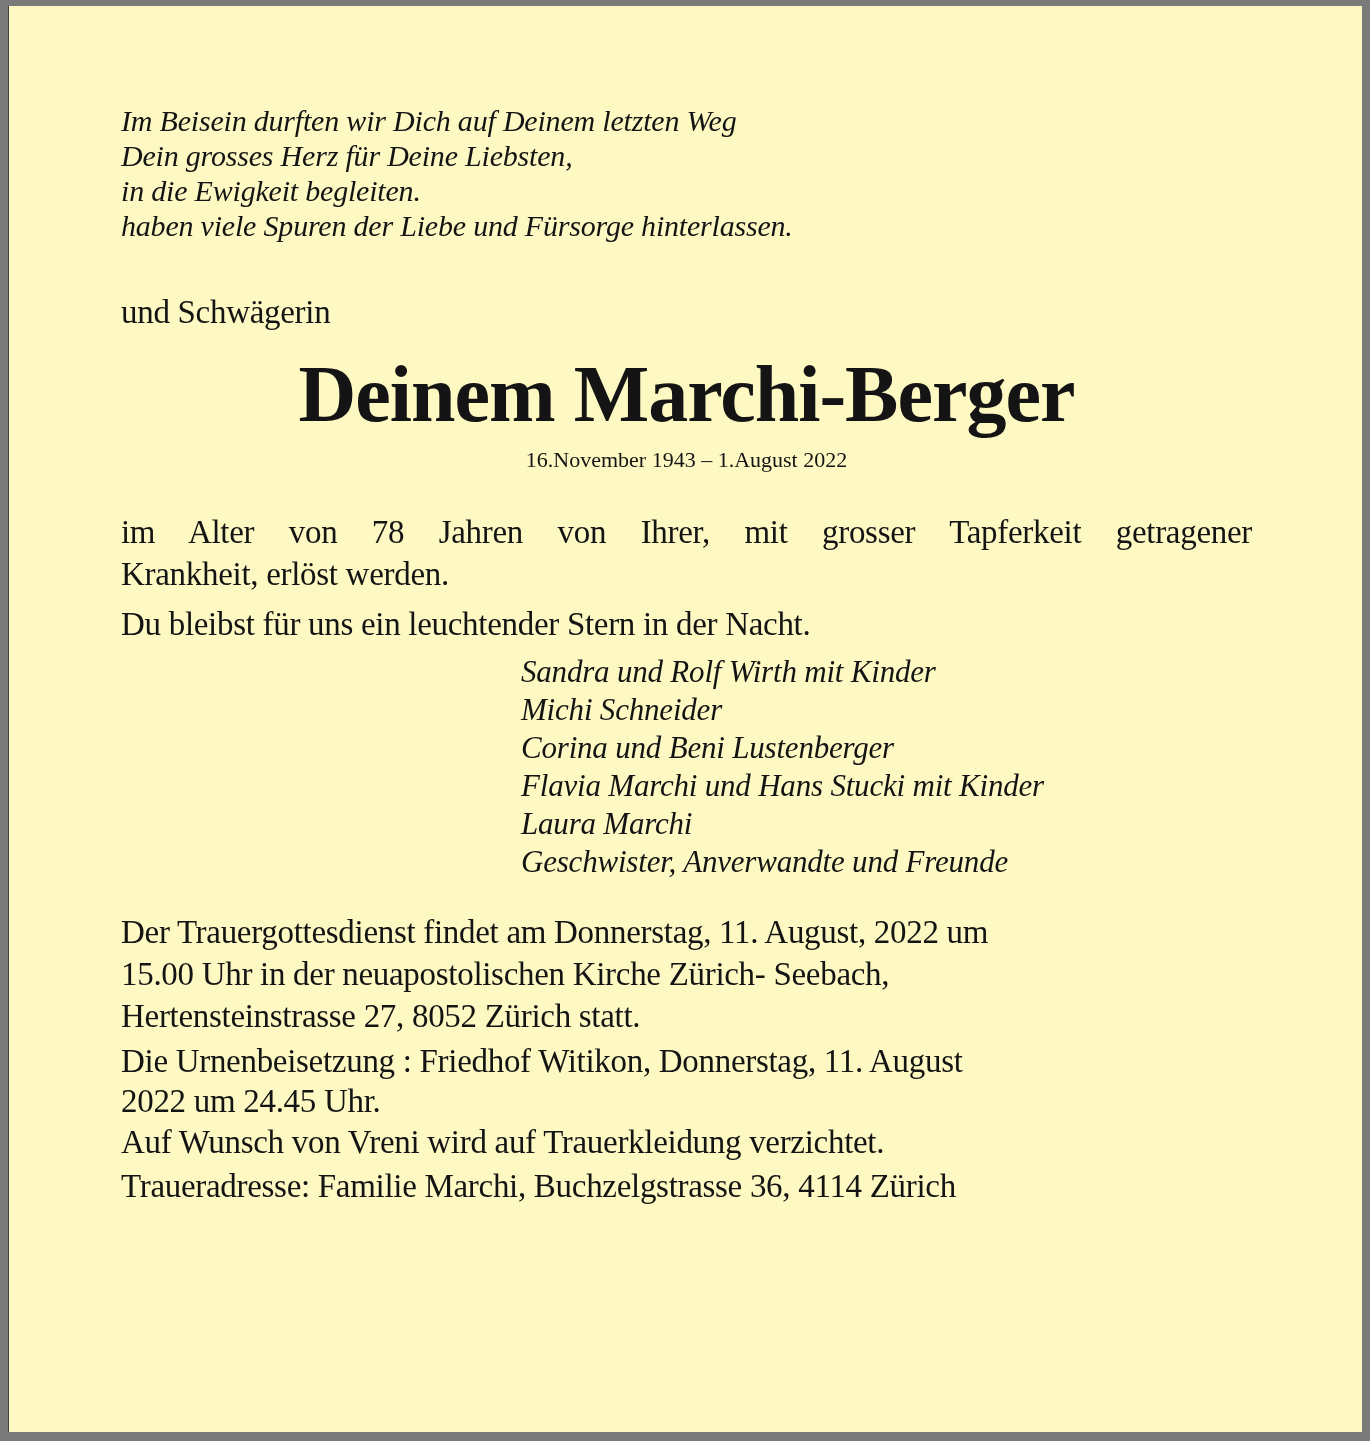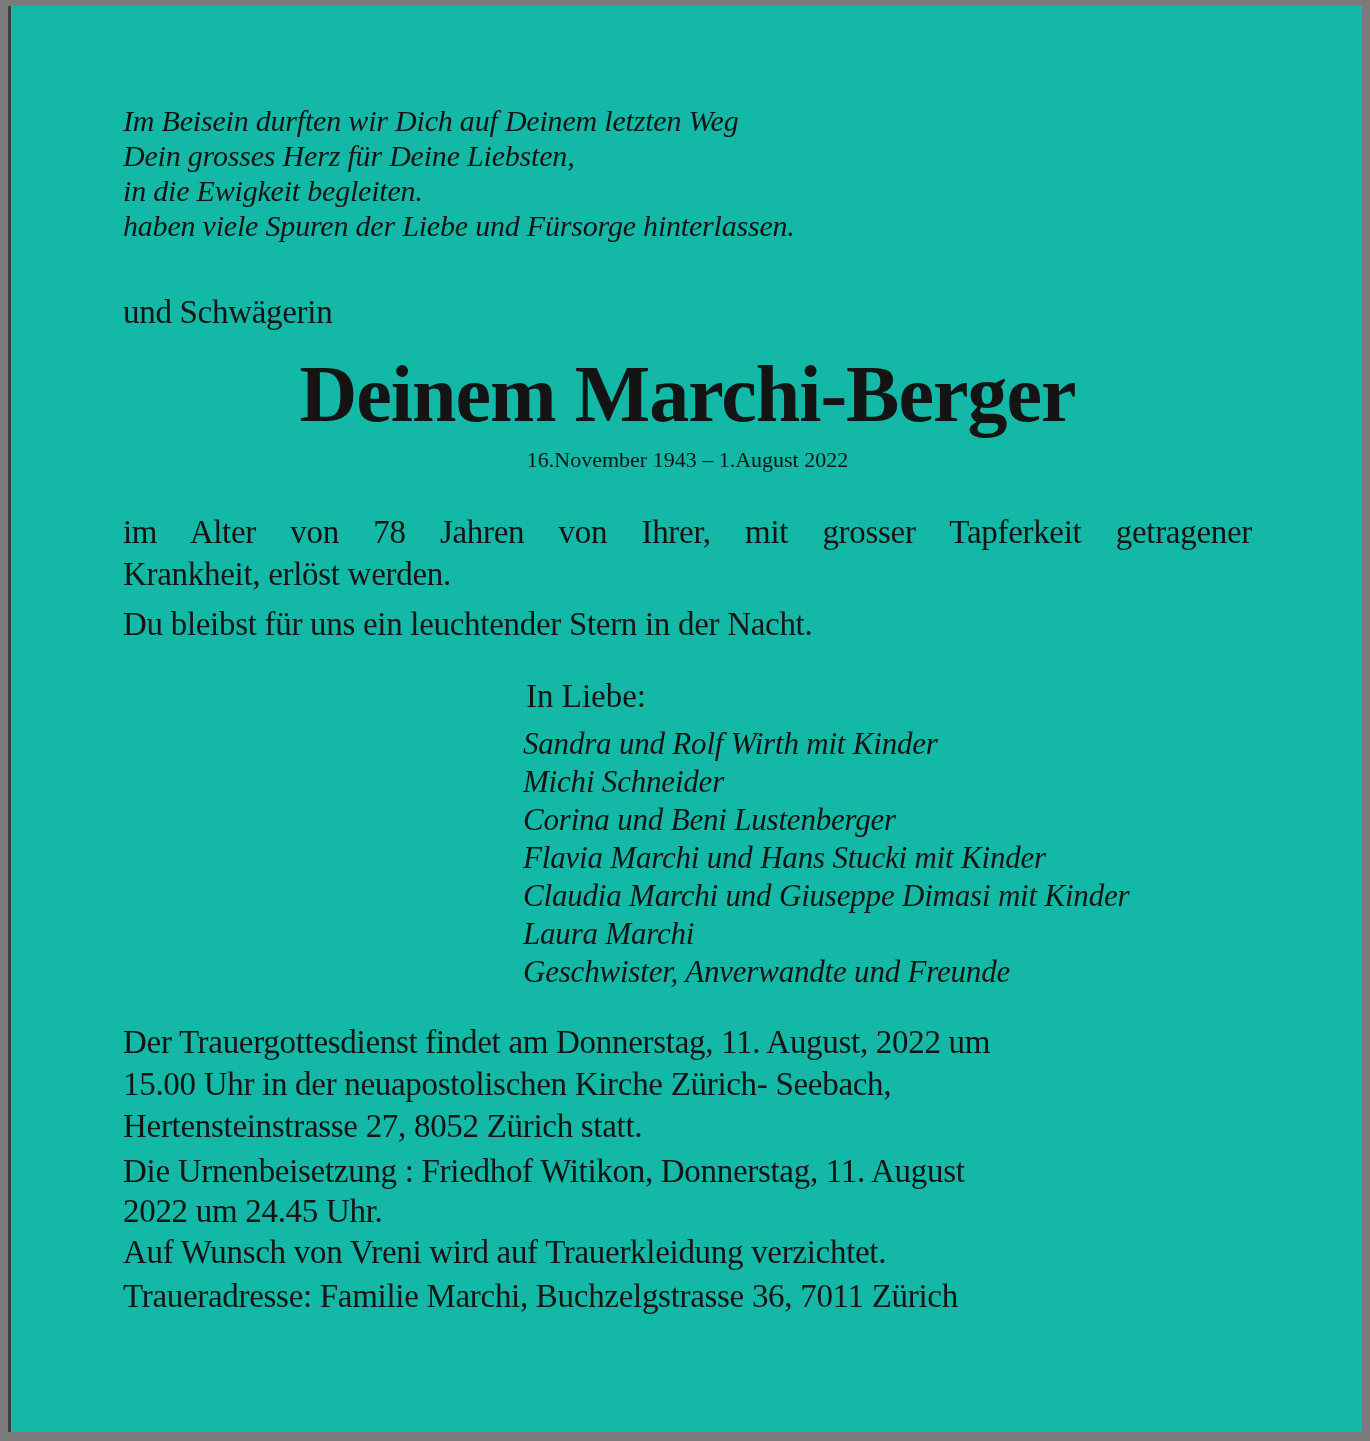--- a/index.html
+++ b/index.html
@@ -10,22 +10,22 @@
     overflow: hidden;
     background: #7b7b7b;
     font-family: "Liberation Serif", serif;
   }
   .page {
     position: absolute;
     top: 6px;
     left: 8px;
     right: 8px;
     bottom: 9px;
-    background: #14b8a6;
-    border-left: 3px solid #404040;
+    background: #fef9c3;
+    border-left: 1px solid #404040;
   }
   .content {
     padding: 0 110px 0 112px;
     color: #141414;
   }
   .line { white-space: nowrap; }
   
   .jline {
     text-align: justify;
     text-align-last: justify;
@@ -107,45 +107,43 @@
 
     <div class="para body1">
       <div class="jline">im Alter von 78 Jahren von Ihrer, mit grosser Tapferkeit getragener</div>
       <div class="line">Krankheit, erlöst werden.</div>
     </div>
 
     <div class="para body2">
       <div class="line">Du bleibst für uns ein leuchtender Stern in der Nacht.</div>
     </div>
 
-    <div class="inliebe">In Liebe:</div>
 
     <div class="mourners">
       <div class="line">Sandra und Rolf Wirth mit Kinder</div>
       <div class="line">Michi Schneider</div>
       <div class="line">Corina und Beni Lustenberger</div>
       <div class="line">Flavia Marchi und Hans Stucki mit Kinder</div>
-      <div class="line">Claudia Marchi und Giuseppe Dimasi mit Kinder</div>
       <div class="line">Laura Marchi</div>
       <div class="line">Geschwister, Anverwandte und Freunde</div>
     </div>
 
     <div class="para svc1">
       <div class="line">Der Trauergottesdienst findet am Donnerstag, 11. August, 2022 um</div>
       <div class="line">15.00 Uhr in der neuapostolischen Kirche Zürich- Seebach,</div>
       <div class="line">Hertensteinstrasse 27, 8052 Zürich statt.</div>
     </div>
 
     <div class="para svc2">
       <div class="line">Die Urnenbeisetzung : Friedhof Witikon, Donnerstag, 11. August</div>
       <div class="line">2022 um 24.45 Uhr.</div>
     </div>
 
     <div class="para svc3">
       <div class="line">Auf Wunsch von Vreni wird auf Trauerkleidung verzichtet.</div>
     </div>
 
     <div class="para address">
-      <div class="line">Traueradresse: Familie Marchi, Buchzelgstrasse 36, 7011 Zürich</div>
+      <div class="line">Traueradresse: Familie Marchi, Buchzelgstrasse 36, 4114 Zürich</div>
     </div>
 
   </div>
 </div>
 
 </body></html>

